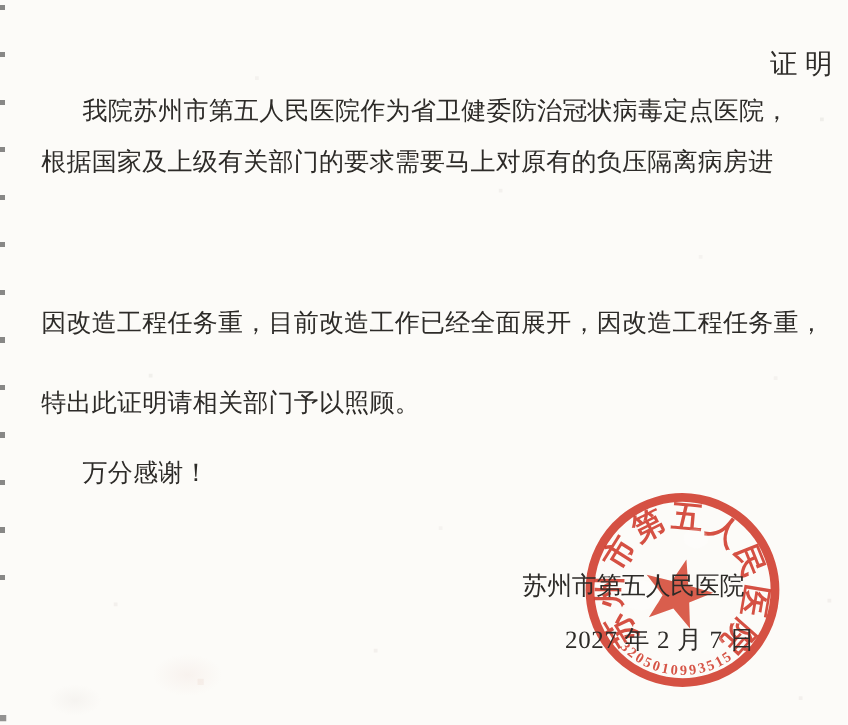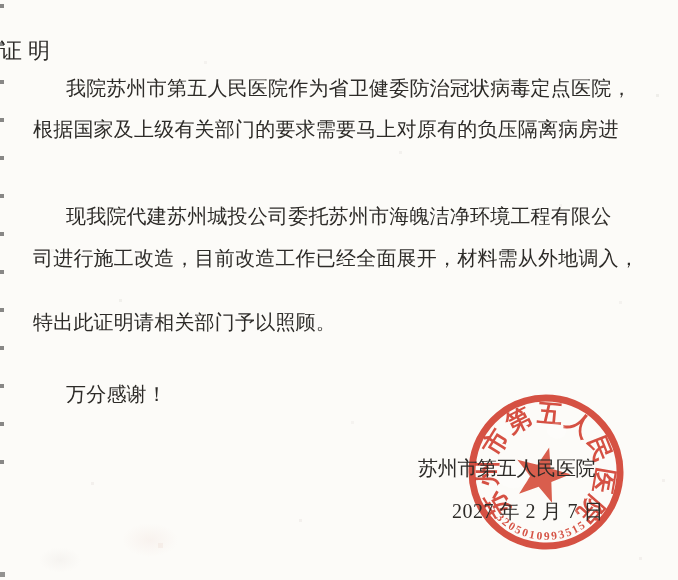--- a/index.html
+++ b/index.html
@@ -6,21 +6,21 @@
   .page{
     position:relative;
     width:678px;height:580px;
     background:#fcfbf8;
     overflow:hidden;
     font-family:"Liberation Serif","DejaVu Serif",serif;
     color:#2d2b28;
   }
   .doc-title{
     position:absolute;top:36px;left:0;width:672px;
-    text-align:left;
+    text-align:right;
     font-size:22px;letter-spacing:6px;
     z-index:2;
   }
   .bodyline{
     position:absolute;left:33px;
     font-size:20px;letter-spacing:0.2px;
     white-space:nowrap;
     z-index:2;
   }
   .indent{left:66px;}
@@ -83,25 +83,24 @@
   <div class="speckles"></div>
   <div class="bottom-mottle"></div>
   <div class="edge-marks"></div>
   <div class="corner-mark"></div>
 
   <div class="doc-title">证明</div>
 
   <div class="bodyline" style="top:116px">根据国家及上级有关部门的要求需要马上对原有的负压隔离病房进</div>
   <div class="bodyline indent" style="top:75px">我院苏州市第五人民医院作为省卫健委防治冠状病毒定点医院，</div>
 
-  <div class="bodyline indent" style="top:203px">现我院代建苏州城投公司委托苏州市海魄洁净环境工程有限公</div>
-  <div class="bodyline" style="top:245px">司进行施工改造，目前改造工作已经全面展开，材料需从外地调入，</div>
+  <div class="bodyline" style="top:245px">因改造工程任务重，目前改造工作已经全面展开，因改造工程任务重，</div>
   <div class="bodyline" style="top:309px">特出此证明请相关部门予以照顾。</div>
 
-  <div class="bodyline indent" style="top:381px">万分感谢！</div>
+  <div class="bodyline indent" style="top:365px">万分感谢！</div>
 
   <div class="signature">苏州市第五人民医院</div>
   <div class="docdate">2027 年 2 月 7 日</div>
 
   <svg class="seal" viewBox="0 0 176 176" xmlns="http://www.w3.org/2000/svg" xmlns:xlink="http://www.w3.org/1999/xlink">
     <defs>
       <path id="ringTextPath" d="M 56.5,126.9 A 50,50 0 1 1 119.5,126.9" fill="none"></path>
       <path id="serialPath" d="M 35.2,130.8 A 68,68 0 0 0 140.8,130.8" fill="none"></path>
     </defs>
 

